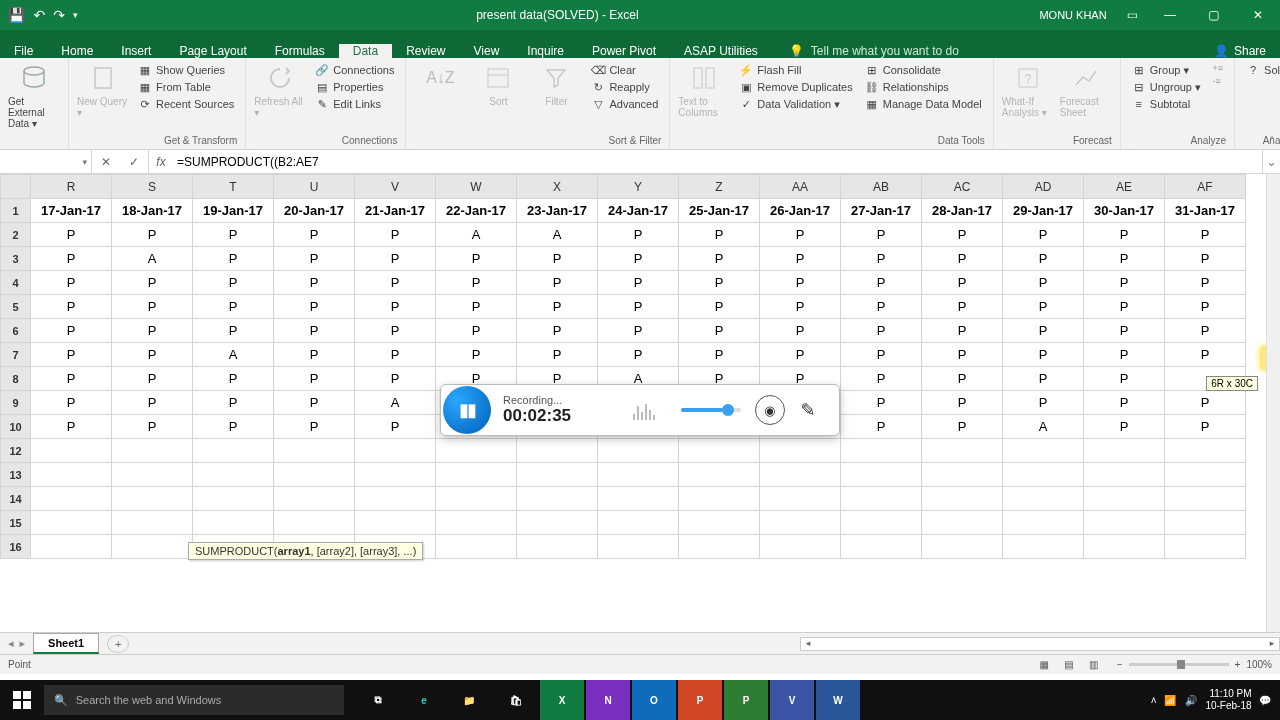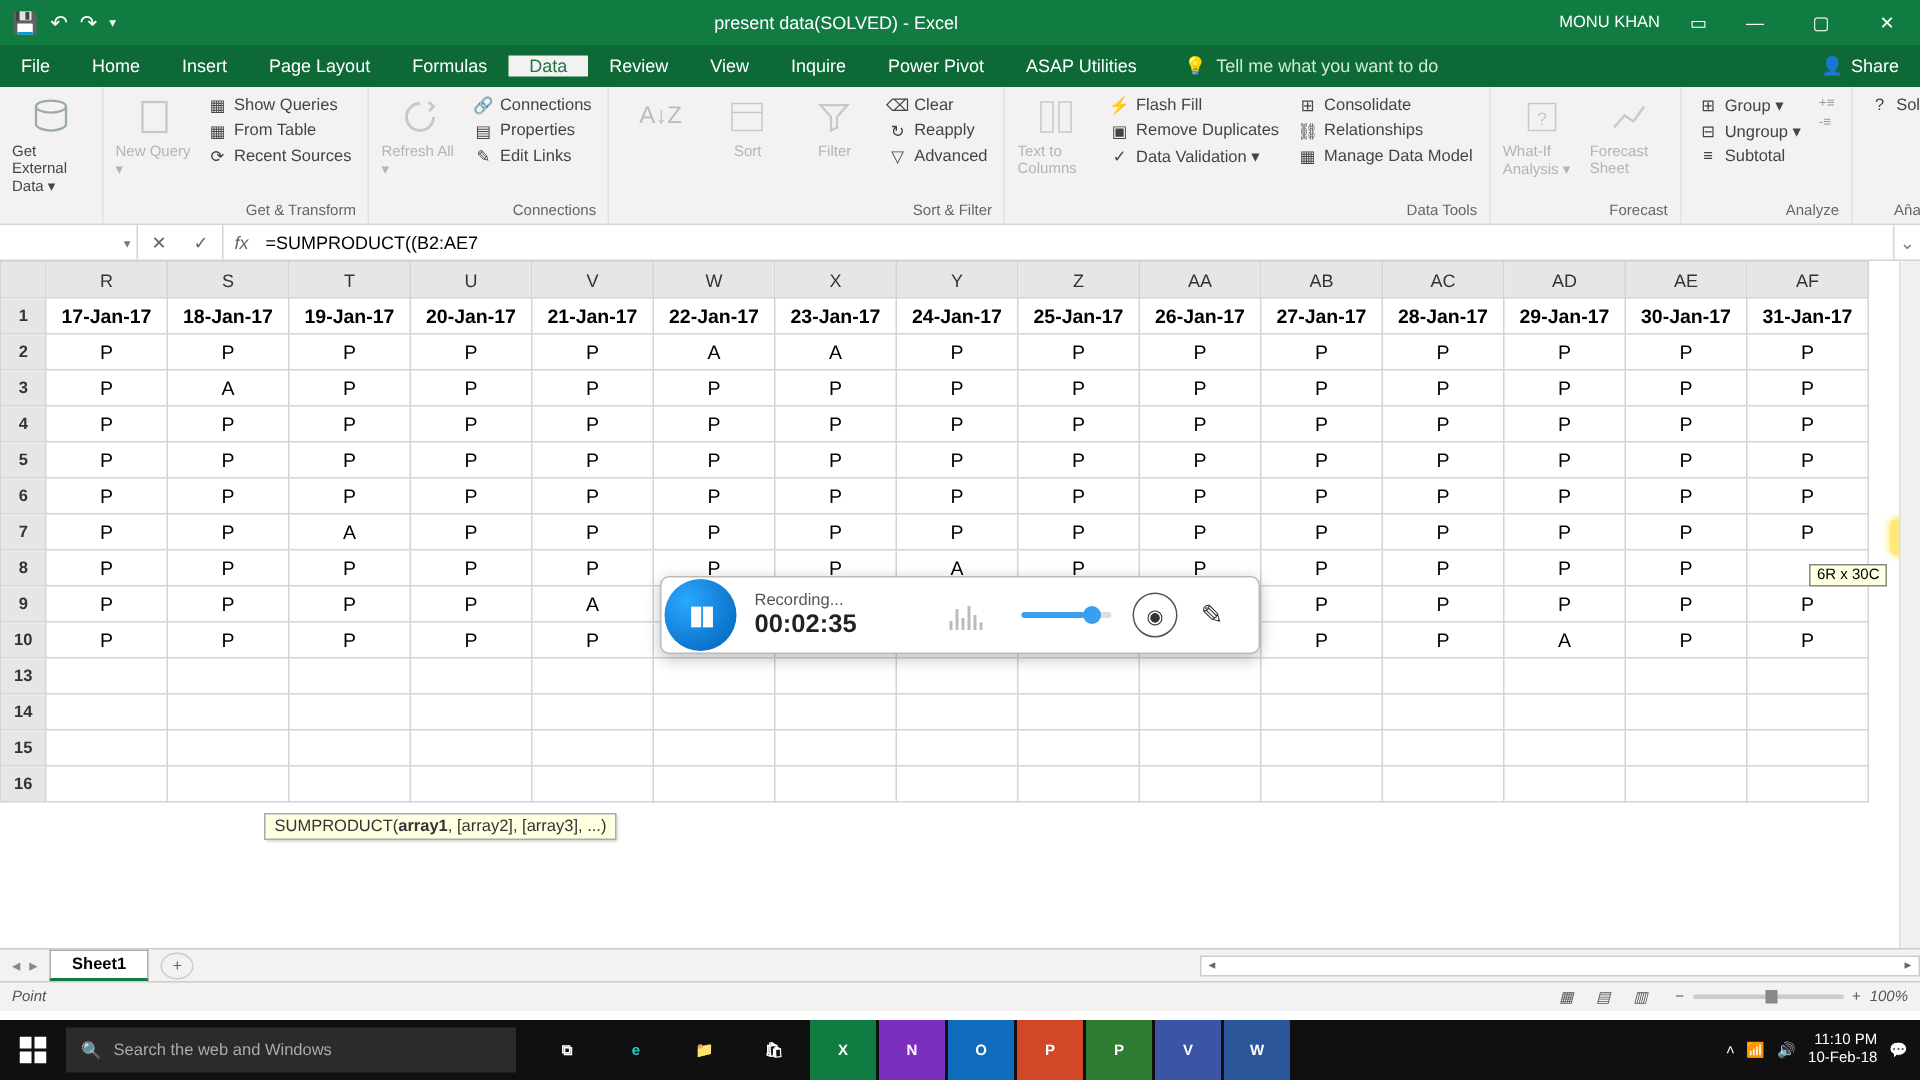--- a/index.html
+++ b/index.html
@@ -8,21 +8,21 @@
 
 .titlebar { height: 30px; background: #107c41; display: flex; align-items: center; color: #fff; font-size: 12px; }
 .titlebar .qat { display: flex; gap: 8px; padding: 0 8px; align-items: center; }
 .titlebar .qat span { cursor: pointer; font-size: 14px; }
 .titlebar .title { flex: 1; text-align: center; }
 .titlebar .user { padding: 0 10px; font-size: 11px; }
 .titlebar .wincontrols { display: flex; }
 .titlebar .wincontrols div { width: 44px; height: 30px; display: flex; align-items: center; justify-content: center; cursor: pointer; }
 
 
-.ribtabs { height: 28px; background: #0d6a37; display: flex; align-items: center; color: #fff; font-size: 12px; }
+.ribtabs { height: 28px; background: #0d6a37; display: flex; align-items: flex-end; color: #fff; font-size: 12px; }
 .ribtabs .tab { padding: 0 14px; display: flex; align-items: center; cursor: pointer; }
 .ribtabs .tab.active { background: #f3f2f1; color: #217346; }
 .ribtabs .tellme { flex: 1; display: flex; align-items: center; color: #cfe8d8; padding-left: 18px; gap: 6px; }
 .ribtabs .share { padding: 0 14px; display: flex; align-items: center; gap: 5px; cursor: pointer; }
 
 
 .ribbon { height: 92px; background: #f3f2f1; border-bottom: 1px solid #d4d4d4; display: flex; position: relative; }
 .group { border-right: 1px solid #e1e1e1; padding: 4px 8px 0; display: flex; flex-direction: column; justify-content: space-between; }
 .group .controls { display: flex; gap: 6px; align-items: flex-start; }
 .group .label { text-align: right; font-size: 10px; color: #666; padding: 2px 0 3px; }
@@ -46,21 +46,21 @@
 
 
 .gridwrap { position: relative; height: 458px; overflow: hidden; }
 .grid { border-collapse: collapse; table-layout: fixed; font-size: 13px; }
 .grid th, .grid td { border: 1px solid #d4d4d4; text-align: center; height: 24px; overflow: hidden; }
 .grid .colh { background: #e6e6e6; font-weight: normal; font-size: 12px; color: #333; height: 20px; }
 .grid .rowh { background: #e6e6e6; width: 30px; font-size: 11px; color: #333; }
 .grid .corner { background: #e6e6e6; width: 30px; }
 .grid td { width: 81px; }
 .grid tr.r1 td { font-weight: bold; }
-.tooltip-hint { position: absolute; left: 176px; top: 368px; background: #ffffe1; border: 1px solid #aaa; font-size: 11px; padding: 2px 6px; color: #333; box-shadow: 1px 1px 2px rgba(0,0,0,.2); }
+.tooltip-hint { position: absolute; left: 188px; top: 368px; background: #ffffe1; border: 1px solid #aaa; font-size: 11px; padding: 2px 6px; color: #333; box-shadow: 1px 1px 2px rgba(0,0,0,.2); }
 .tooltip-hint b { font-weight: bold; }
 .seltip { position: absolute; right: 22px; top: 202px; background: #ffffe1; border: 1px solid #888; font-size: 10px; padding: 1px 4px; }
 .vscroll { position: absolute; right: 0; top: 0; bottom: 0; width: 14px; background: #f0f0f0; border-left: 1px solid #ddd; }
 .highlightcell { position: absolute; right: 0; top: 172px; width: 20px; height: 24px; background: #ffe97f; border-radius: 4px 0 0 4px; box-shadow: 0 0 6px rgba(255,220,0,.8); }
 
 
 .recorder { position: absolute; left: 440px; top: 384px; width: 400px; height: 52px; background: #fff; border: 1px solid #bbb; border-radius: 6px; box-shadow: 0 3px 10px rgba(0,0,0,.25); display: flex; align-items: center; padding: 0 12px 0 0; z-index: 50; }
 .recorder .pbtn { width: 48px; height: 48px; border-radius: 50%; background: radial-gradient(circle at 30% 30%, #2aa8ff, #005fb8); margin: 0 12px 0 2px; display: flex; align-items: center; justify-content: center; color: #fff; cursor: pointer; }
 .recorder .pbtn span { font-size: 18px; letter-spacing: -2px; }
 .recorder .txt { display: flex; flex-direction: column; flex: 1; }
@@ -75,21 +75,21 @@
 
 
 .sheetrow { height: 22px; border-top: 1px solid #ccc; display: flex; align-items: center; font-size: 11px; background: #f3f2f1; }
 .sheetrow .nav { padding: 0 8px; color: #888; display: flex; gap: 6px; }
 .sheetrow .stab { padding: 3px 14px; background: #fff; border: 1px solid #aaa; border-bottom: 2px solid #107c41; font-weight: bold; cursor: pointer; }
 .sheetrow .addtab { width: 22px; height: 18px; border: 1px solid #ccc; border-radius: 50%; margin-left: 8px; text-align: center; line-height: 16px; cursor: pointer; color: #666; }
 .sheetrow .hscroll { margin-left: auto; width: 480px; height: 14px; border: 1px solid #ccc; background: #fff; position: relative; }
 .sheetrow .hscroll .arrow { position: absolute; top: 0; width: 14px; height: 12px; text-align: center; font-size: 9px; color: #666; cursor: pointer; }
 
 
-.status { height: 20px; background: #f3f2f1; border-top: 1px solid #ccc; display: flex; align-items: center; font-size: 10px; color: #555; padding: 0 8px; font-style: italic; }
+.status { height: 20px; background: #f3f2f1; border-top: 1px solid #ccc; display: flex; align-items: center; font-size: 10px; color: #555; padding: 0 8px; }
 .status .mode { flex: 1; }
 .status .views span { width: 22px; display: inline-block; text-align: center; cursor: pointer; }
 .status .zoom { display: flex; align-items: center; gap: 6px; margin-left: 12px; }
 .status .zslider { width: 100px; height: 3px; background: #ccc; position: relative; }
 .status .zslider::after { content: ''; position: absolute; left: 48%; top: -3px; width: 8px; height: 9px; background: #888; }
 
 
 .taskbar { position: absolute; bottom: 0; left: 0; right: 0; height: 40px; background: #101010; display: flex; align-items: center; color: #fff; font-size: 11px; }
 .taskbar .start { width: 44px; height: 40px; display: flex; align-items: center; justify-content: center; cursor: pointer; }
 .taskbar .search { width: 300px; height: 30px; background: #2b2b2b; display: flex; align-items: center; padding: 0 10px; gap: 8px; color: #aaa; margin-right: 6px; }
@@ -564,20 +564,38 @@
           <td>P</td>
           <td>P</td>
           <td>P</td>
           <td>P</td>
           <td>P</td>
           <td>P</td>
           <td>A</td>
           <td>P</td>
           <td>P</td>
         </tr>
+        <tr class="r12">
+          <th class="rowh">12</th>
+          <td></td>
+          <td></td>
+          <td></td>
+          <td></td>
+          <td></td>
+          <td></td>
+          <td></td>
+          <td></td>
+          <td></td>
+          <td></td>
+          <td></td>
+          <td></td>
+          <td></td>
+          <td></td>
+          <td></td>
+        </tr>
         <tr class="r13">
           <th class="rowh">13</th>
           <td></td>
           <td></td>
           <td></td>
           <td></td>
           <td></td>
           <td></td>
           <td></td>
           <td></td>

